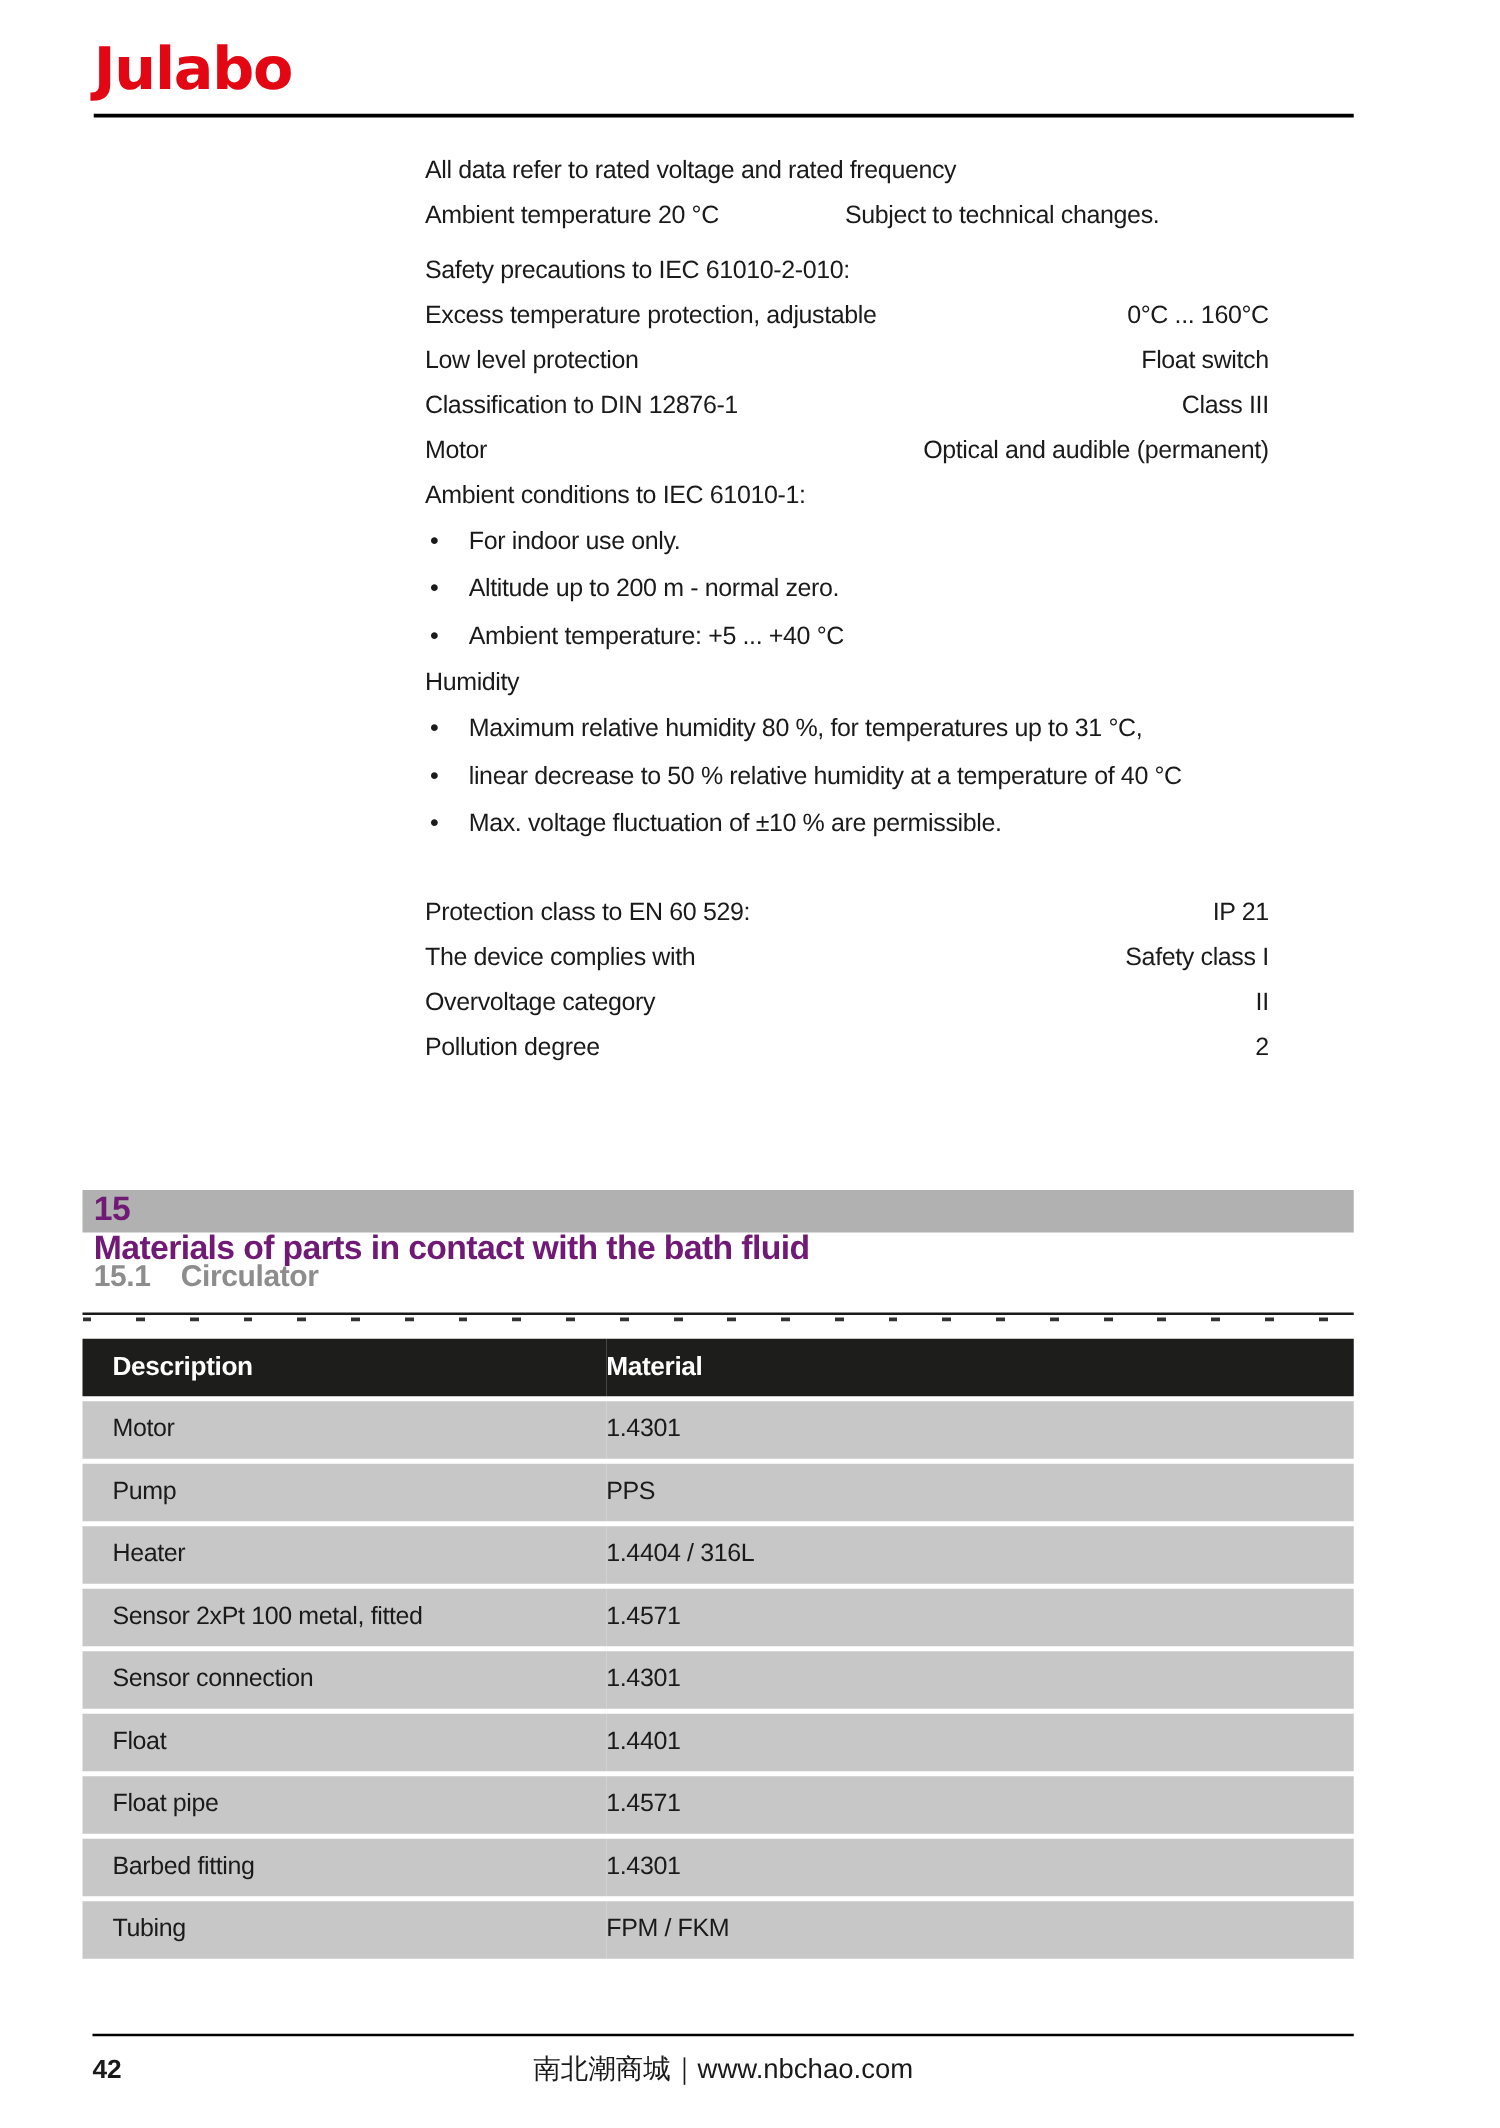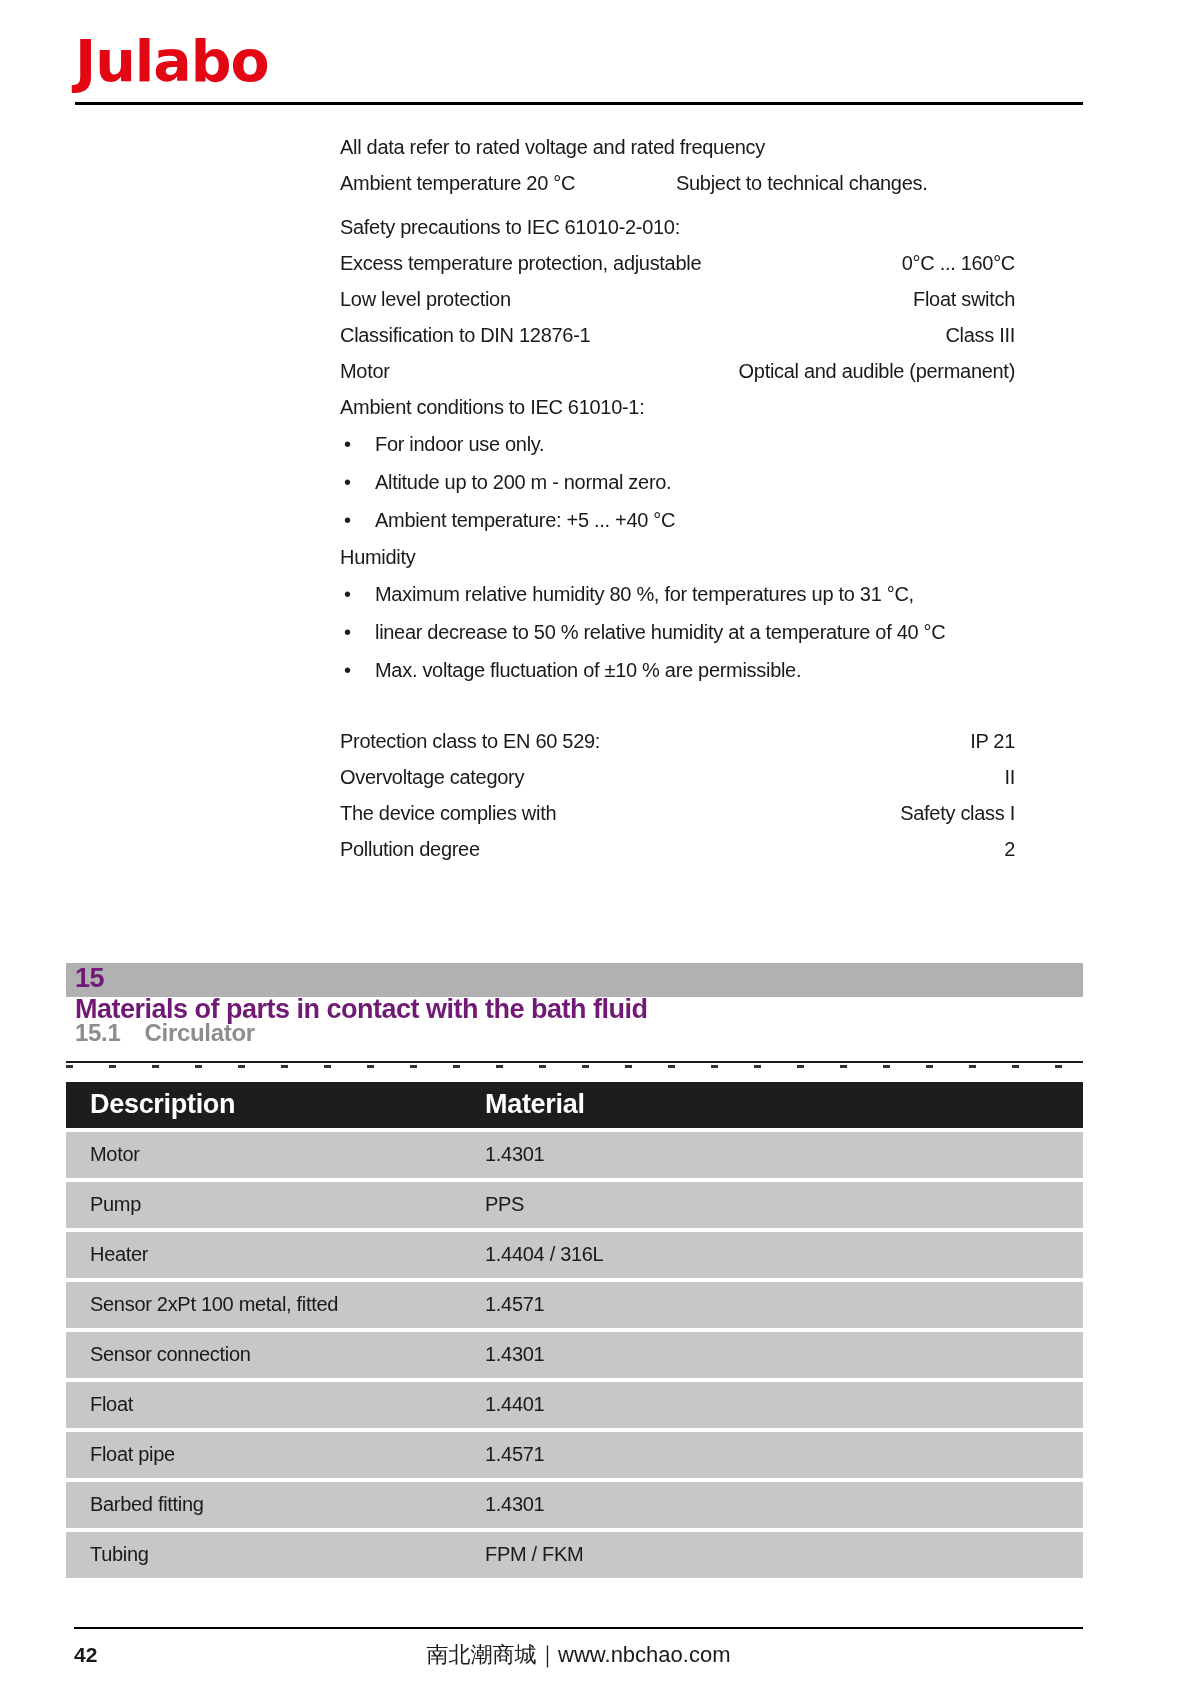--- a/index.html
+++ b/index.html
@@ -12,21 +12,21 @@
     overflow: hidden;
   }
   .page { position: relative; width: 1200px; height: 1702px; background: #fff; }
   .content { margin-left: 75px; margin-right: 117px; position: relative; }
 
   
   .logo {
     padding-top: 30px;
     font-family: "DejaVu Sans", sans-serif;
     font-weight: 900;
-    font-size: 57px;
+    font-size: 47px;
     letter-spacing: -1px;
     color: #e30613;
     line-height: 1.1;
   }
   .header-rule { border-top: 3px solid #000; margin-top: 9px; }
 
   
   .tech {
     margin-left: 265px;
     margin-top: 24px;
@@ -85,21 +85,21 @@
     margin-left: -9px;
     width: calc(100% + 9px);
     border-collapse: separate;
     border-spacing: 0 4px;
     table-layout: fixed;
   }
   table.materials col.c1 { width: 419px; }
   table.materials th {
     background: #1d1d1b;
     color: #ffffff;
-    font-size: 27px;
+    font-size: 21px;
     font-weight: bold;
     text-align: left;
     height: 46px;
     letter-spacing: -0.3px;
   }
   table.materials td {
     background: #c7c7c7;
     font-size: 20px;
     height: 46px;
     letter-spacing: -0.3px;
@@ -186,26 +186,26 @@
           <span>Max. voltage fluctuation of ±10 % are permissible.</span>
         </div>
       </div>
 
       <div class="gap34"></div>
       <div class="pair">
         <span>Protection class to EN 60 529:</span>
         <span>IP 21</span>
       </div>
       <div class="pair">
+        <span>The device complies with</span>
+        <span>Safety class I</span>
+      </div>
+      <div class="pair">
         <span>Overvoltage category</span>
         <span>II</span>
-      </div>
-      <div class="pair">
-        <span>The device complies with</span>
-        <span>Safety class I</span>
       </div>
       <div class="pair">
         <span>Pollution degree</span>
         <span>2</span>
       </div>
     </div>
 
     <div class="gap-before-banner"></div>
 
     <div class="section-banner">

